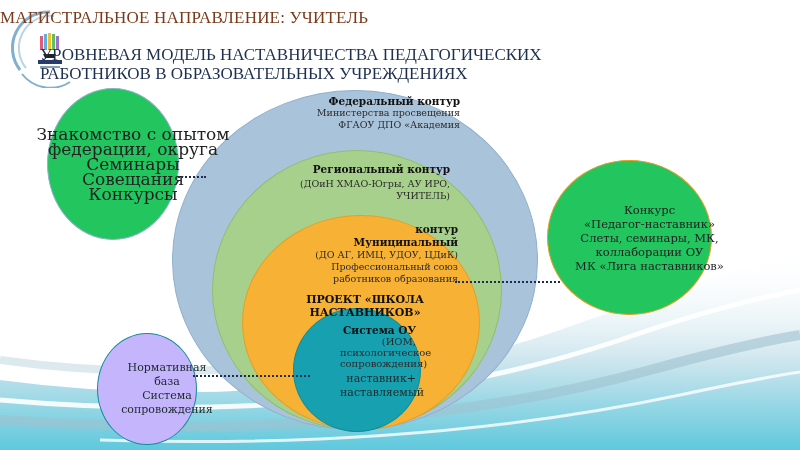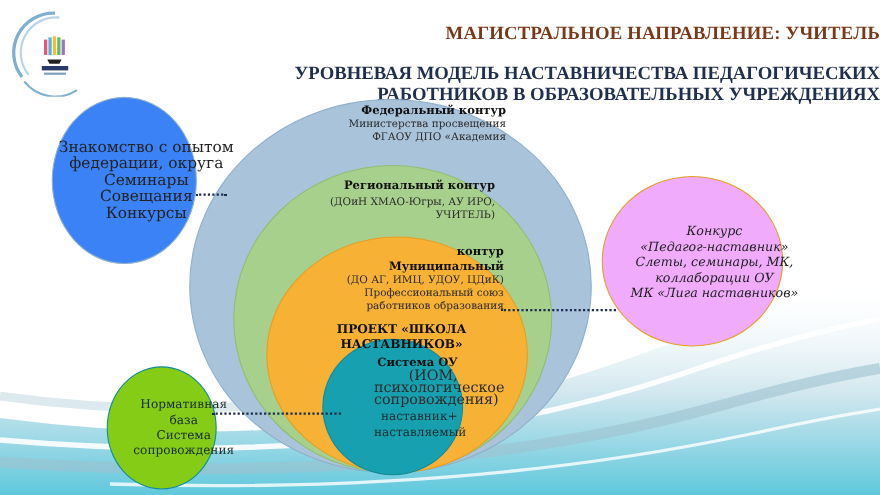--- a/index.html
+++ b/index.html
@@ -1,40 +1,40 @@
 <!DOCTYPE html>
 <html><head>
 <meta charset="utf-8">
 <style>
   html, body { margin:0; padding:0; }
   body { width:800px; height:450px; position:relative; overflow:hidden; background:#ffffff; font-family:"DejaVu Serif", serif; }
   .bg-swoosh { position:absolute; left:0; top:0; width:800px; height:450px; }
   .logo { position:absolute; left:10px; top:8px; width:80px; height:80px; }
-  .title { position:absolute; left:0; width:800px; text-align:right; font-family:"Liberation Serif", serif; font-weight:bold;margin-top:12px; }
+  .title { position:absolute; left:0; width:800px; text-align:left; font-family:"Liberation Serif", serif; font-weight:normal; }
   .title-main { top:8px; font-size:17px; color:#7a3a1a; letter-spacing:0.2px; }
   .title-sub { top:45px; font-size:17px; color:#1f2f4f; line-height:19px; }
   .ring { position:absolute; border-radius:50%; box-sizing:border-box; }
   .ring-fed { left:172px; top:90px; width:366px; height:340px; background:#a9c3da; border:1px solid #8fb0cc; }
   .ring-reg { left:212px; top:150px; width:290px; height:280px; background:#a8d08d; border:1px solid #8fbf70; }
   .ring-mun { left:242px; top:215px; width:238px; height:215px; background:#f7b135; border:1px solid #e59f25; }
   .ring-ou  { left:293px; top:308px; width:128px; height:124px; background:#17a0b0; border:1px solid #128c9a; }
   .ring-text { position:absolute; text-align:right; color:#2b2b2b; font-family:"DejaVu Serif", serif; }
   .ring-head { font-weight:bold; font-size:10.5px; color:#111; }
   .ring-body { font-size:9.5px; line-height:12px; }
   .fed-text { left:250px; top:95px; width:210px; }
   .reg-text { left:260px; top:163px; width:190px; }
   .mun-text { left:268px; top:223px; width:190px; }
   .mun-text .ring-head { line-height:13px; }
   .project { position:absolute; left:250px; top:293px; width:230px; text-align:center; font-weight:bold; font-size:11px; color:#111; }
   .ou-text { left:300px; top:324px; width:116px; }
   .ou-text .big { font-size:11px; line-height:14px; margin-top:3px; color:#1a2a2a; }
   .side { position:absolute; border-radius:50%; display:flex; align-items:center; justify-content:center; text-align:center; box-sizing:border-box; }
-  .side-left { left:47px; top:88px; width:132px; height:152px; background:#3b82f6; border:1px solid #8fb0cc; font-size:14px; line-height:15px; color:#222; }
-  .side-right { left:547px; top:160px; width:165px; height:155px; background:#f0abfc; border:1px solid #e59f25; font-size:11.5px; line-height:14px; color:#222;font-style:italic; }
-  .side-bottom { left:97px; top:333px; width:100px; height:112px; background:#84cc16; border:1px solid #128c9a; font-size:11px; line-height:14px; color:#1a2a2a; }
+  .side-left { left:47px; top:88px; width:132px; height:152px; background:#22c55e; border:1px solid #8fb0cc; font-size:17px; line-height:15px; color:#222; }
+  .side-right { left:547px; top:160px; width:165px; height:155px; background:#22c55e; border:1px solid #e59f25; font-size:11.5px; line-height:14px; color:#222; }
+  .side-bottom { left:97px; top:333px; width:100px; height:112px; background:#c4b5fd; border:1px solid #128c9a; font-size:11px; line-height:14px; color:#1a2a2a; }
   .dots { position:absolute; height:0; border-top:2px dotted #1d2d4d; }
   .dots-left { left:178px; top:176px; width:28px; }
   .dots-right { left:455px; top:281px; width:105px; }
   .dots-bottom { left:193px; top:375px; width:117px; }
   .line { display:block; white-space:nowrap;padding-left:40px; }
 </style>
 </head>
 <body>
 
 <svg class="bg-swoosh" viewBox="0 0 800 450" preserveAspectRatio="none">
@@ -101,21 +101,21 @@
   <div class="ring-body">
     <span class="line">(ДО АГ, ИМЦ, УДОУ, ЦДиК)</span>
     <span class="line">Профессиональный союз</span>
     <span class="line">работников образования</span>
   </div>
 </div>
 <div class="project">ПРОЕКТ «ШКОЛА НАСТАВНИКОВ»</div>
 
 <div class="ring-text ou-text">
   <div class="ring-head">Система ОУ</div>
-  <div class="ring-body" style="font-size:13px; line-height:11px;">
+  <div class="ring-body" style="font-size:10px; line-height:11px;">
     <span class="line">(ИОМ,</span>
     <span class="line">психологическое</span>
     <span class="line">сопровождения)</span>
   </div>
   <div class="big">
     <span class="line">наставник+</span>
     <span class="line">наставляемый</span>
   </div>
 </div>
 

